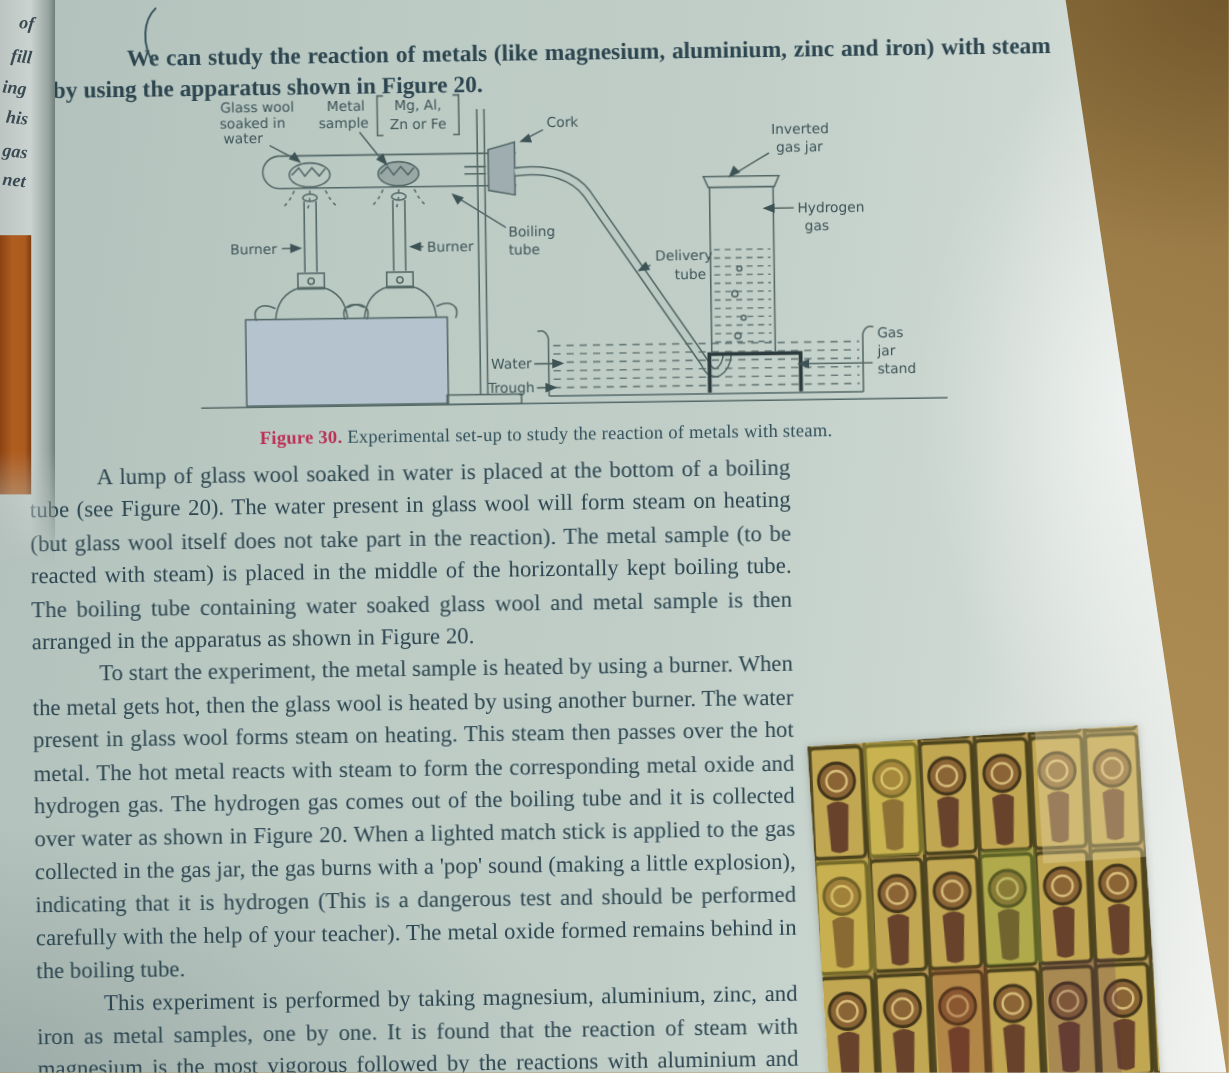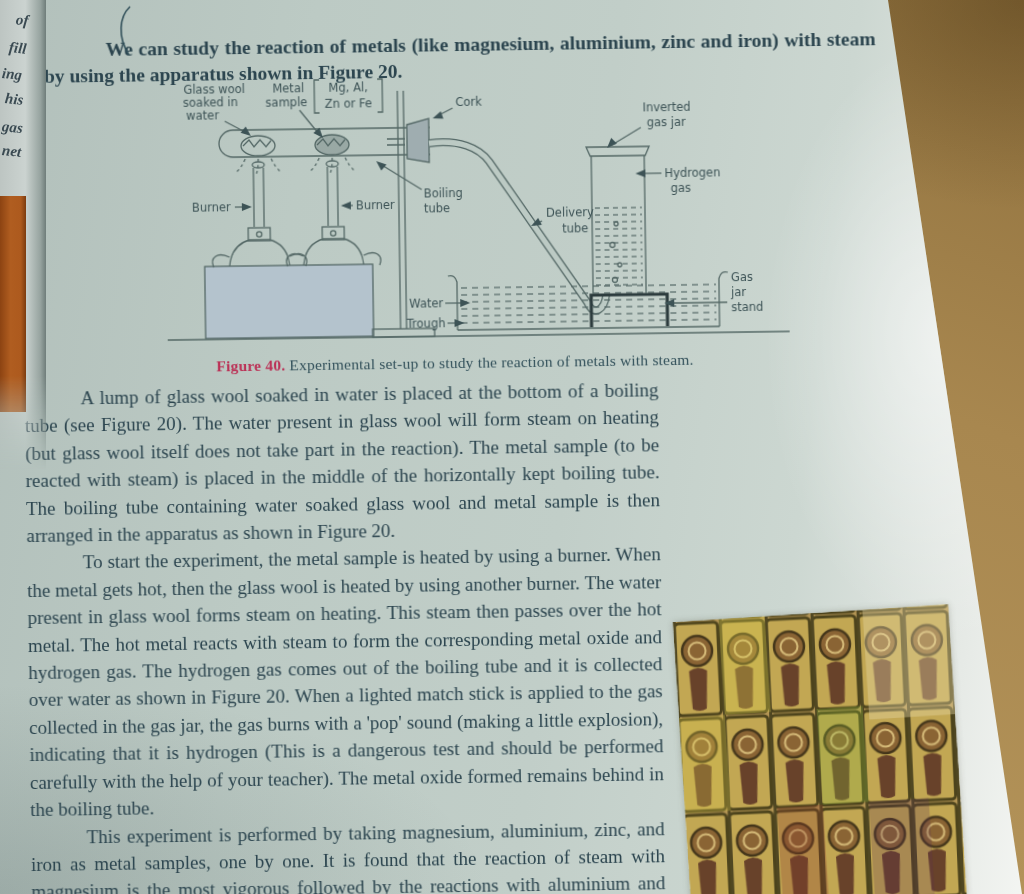--- a/index.html
+++ b/index.html
@@ -198,21 +198,21 @@
 
       <text x="304" y="241" text-anchor="end">Water</text>
       <text x="306" y="261" text-anchor="end">Trough</text>
 
       <text x="592" y="219">Gas</text>
       <text x="592" y="234">jar</text>
       <text x="592" y="249">stand</text>
     </svg>
 
     <div class="caption">
-      <span class="figlabel">Figure 40.</span><span> Experimental set-up to study the reaction of metals with steam.</span>
+      <span class="figlabel">Figure 30.</span><span> Experimental set-up to study the reaction of metals with steam.</span>
     </div>
 
     <div class="bodytext">
       <div class="photo-float"></div>
       <p>A lump of glass wool soaked in water is placed at the bottom of a boiling tube (see Figure 20). The water present in glass wool will form steam on heating (but glass wool itself does not take part in the reaction). The metal sample (to be reacted with steam) is placed in the middle of the horizontally kept boiling tube. The boiling tube containing water soaked glass wool and metal sample is then arranged in the apparatus as shown in Figure 20.</p>
       <p>To start the experiment, the metal sample is heated by using a burner. When the metal gets hot, then the glass wool is heated by using another burner. The water present in glass wool forms steam on heating. This steam then passes over the hot metal. The hot metal reacts with steam to form the corresponding metal oxide and hydrogen gas. The hydrogen gas comes out of the boiling tube and it is collected over water as shown in Figure 20. When a lighted match stick is applied to the gas collected in the gas jar, the gas burns with a 'pop' sound (making a little explosion), indicating that it is hydrogen (This is a dangerous test and should be performed carefully with the help of your teacher). The metal oxide formed remains behind in the boiling tube.</p>
       <p>This experiment is performed by taking magnesium, aluminium, zinc, and iron as metal samples, one by one. It is found that the reaction of steam with magnesium is the most vigorous followed by the reactions with aluminium and zinc; but the reaction with iron is very slow. This shows that out of magnesium, aluminium, zinc and iron : magnesium is</p>
     </div>
 
     <div class="photo">

